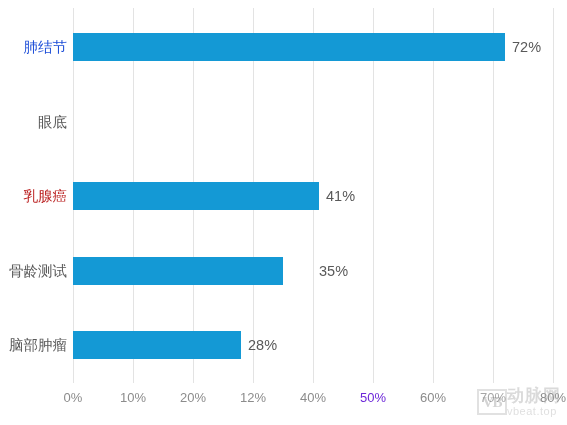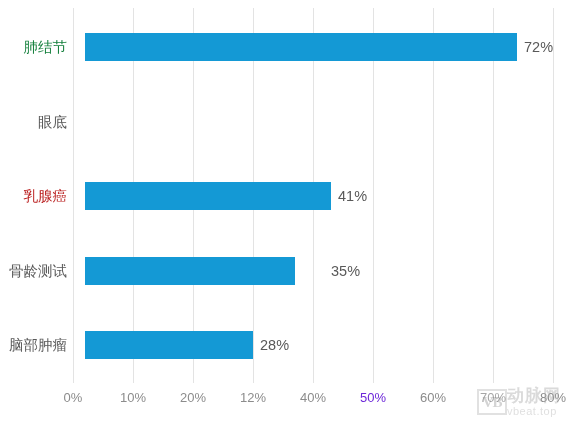--- a/index.html
+++ b/index.html
@@ -40,21 +40,21 @@
   #bars-layer {
     position: absolute;
     left: 73px;
     top: 8px;
     width: 480px;
     height: 375px;
   }
 
   .bar-row {
     position: absolute;
-    left: 12px;
+    left: 0;
     height: 28px;
     width: 100%;
   }
 
   .bar {
     position: absolute;
     left: 0;
     top: 0;
     height: 28px;
     background: #1499d5;
@@ -184,21 +184,21 @@
         <div class="bar" style="width: 210px; background: rgb(20, 153, 213);"></div>
         <span class="bar-value" style="left: 210px; color: rgb(89, 89, 89); padding-left: 36px;">35%</span>
       </div>
       <div class="bar-row" style="top: 323px;">
         <div class="bar" style="width: 168px; background: rgb(20, 153, 213);"></div>
         <span class="bar-value" style="left: 168px; color: rgb(89, 89, 89);">28%</span>
       </div>
     </div>
 
   <div id="category-labels">
-      <div class="cat-label" style="top: 25px; color: #15803d;">肺结节</div>
+      <div class="cat-label" style="top: 25px; color: #1d4ed8;">肺结节</div>
       <div class="cat-label" style="top: 99.5px; color: rgb(89, 89, 89);">眼底</div>
       <div class="cat-label" style="top: 174px; color: #b91c1c;">乳腺癌</div>
       <div class="cat-label" style="top: 248.5px; color: rgb(89, 89, 89);">骨龄测试</div>
       <div class="cat-label" style="top: 323px; color: rgb(89, 89, 89);">脑部肿瘤</div>
     </div>
 
   <div id="x-axis-labels">
       <span class="x-tick" style="left: 0px; color: rgb(140, 140, 140);">0%</span>
       <span class="x-tick" style="left: 60px; color: rgb(140, 140, 140);">10%</span>
       <span class="x-tick" style="left: 120px; color: rgb(140, 140, 140);">20%</span>

